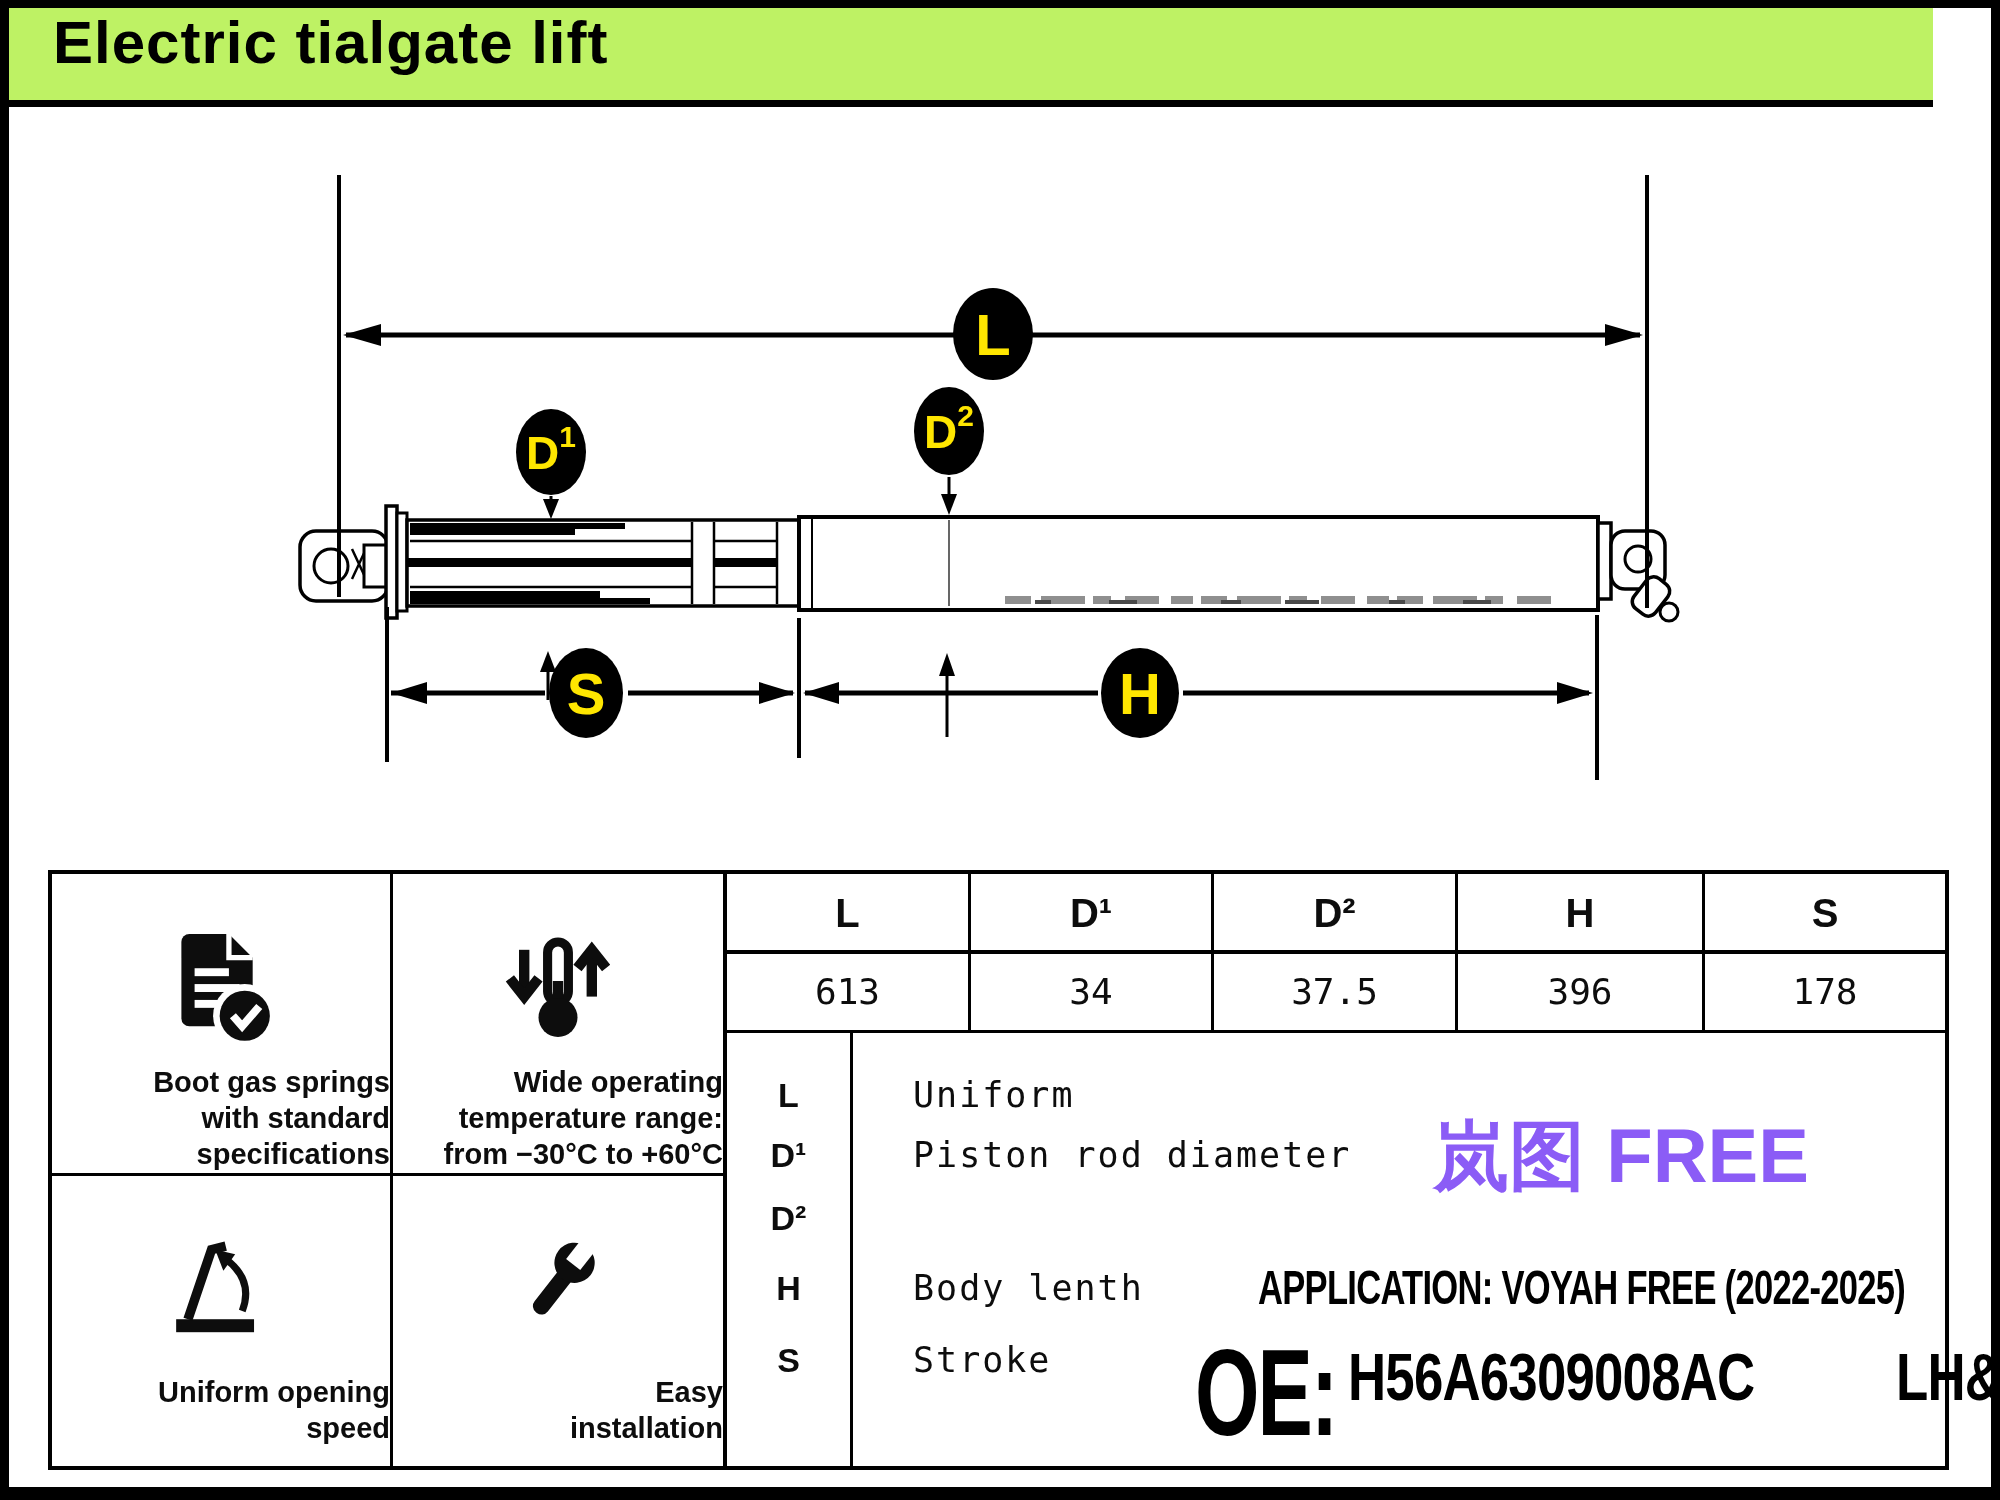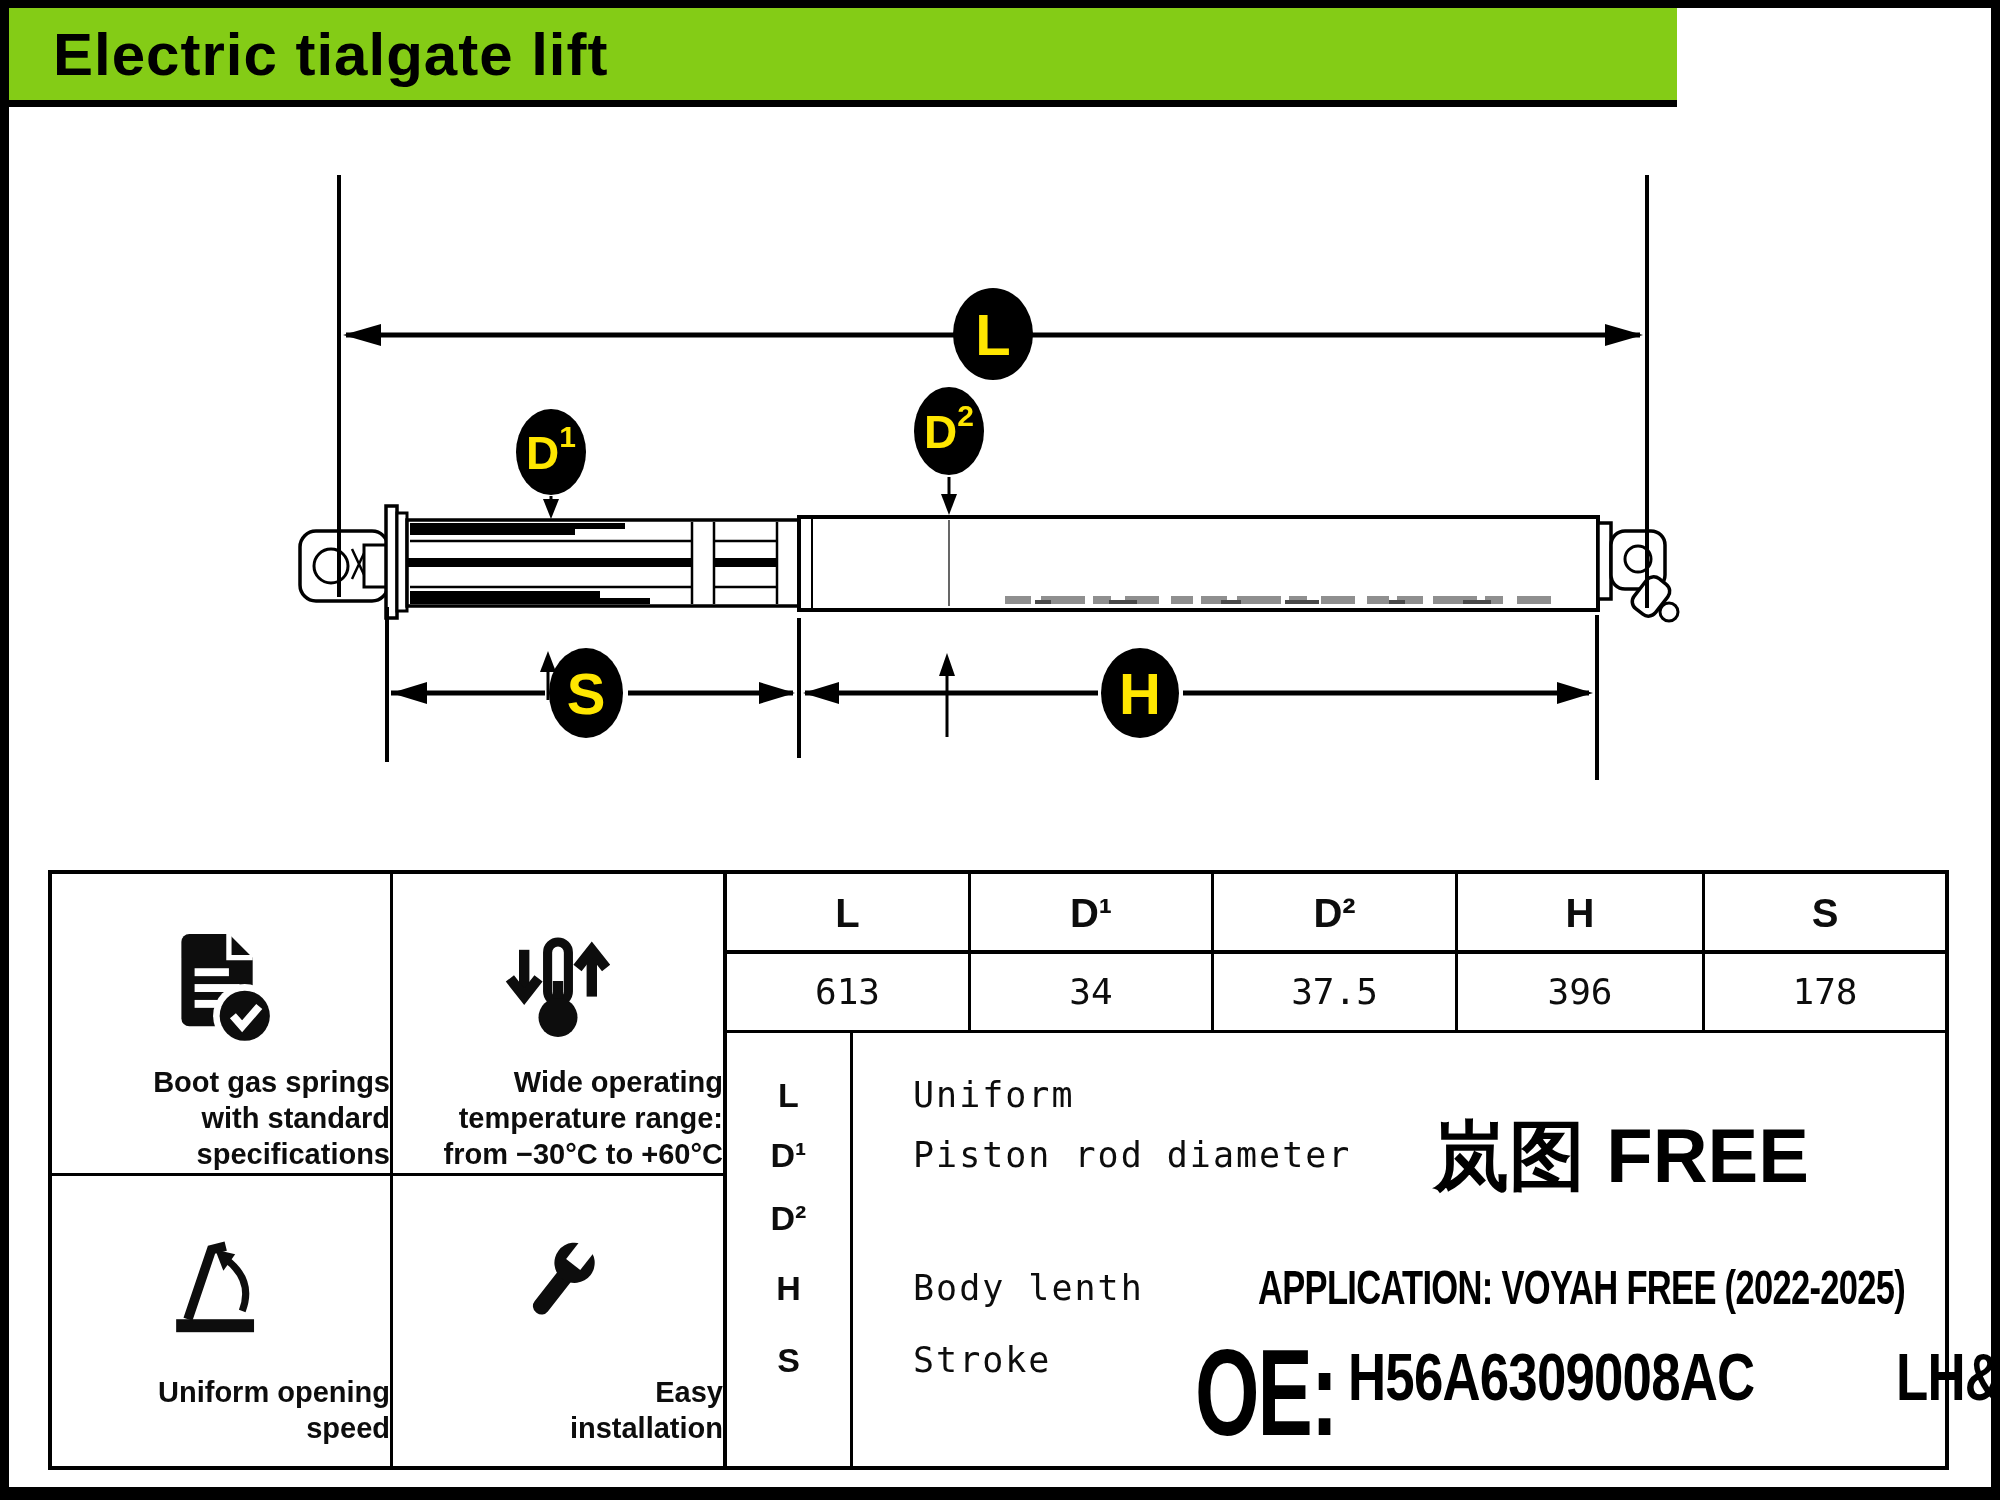--- a/index.html
+++ b/index.html
@@ -1,22 +1,22 @@
 <!DOCTYPE html>
 <html><head>
 <meta charset="utf-8">
 <style>
   html,body{margin:0;padding:0;background:#e8e8e8;}
   .page{position:relative;width:2000px;height:1500px;background:#fff;overflow:hidden;
         font-family:"Liberation Sans",sans-serif;}
   .abs{position:absolute;}
   .border-bar{position:absolute;background:#000;}
   
-  .banner{position:absolute;left:9px;top:8px;width:1668px;height:92px;background:#84cc16;
-          border-bottom:7px solid #000;display:flex;align-items:center;}
+  .banner{position:absolute;left:9px;top:8px;width:1924px;height:92px;background:#bef264;
+          border-bottom:7px solid #000;display:flex;}
   .title{margin-left:44px;font-size:60px;font-weight:700;color:#000;letter-spacing:1px;}
   
   svg text{font-family:"Liberation Sans",sans-serif;}
   .bt{font-size:58px;font-weight:700;fill:#ffe600;text-anchor:middle;}
   .btd{font-size:46px;font-weight:700;fill:#ffe600;text-anchor:middle;}
   .sup{font-size:30px;}
   
   .spec-table{position:absolute;left:48px;top:870px;width:1901px;height:600px;
               border:4px solid #000;box-sizing:border-box;}
   .vl,.hl{position:absolute;background:#000;}
@@ -26,21 +26,21 @@
           text-align:right;white-space:pre-line;color:#0d0d0d;}
   .th{position:absolute;top:0;height:76px;line-height:78px;text-align:center;
       font-size:40px;font-weight:700;color:#0d0d0d;}
   .td{position:absolute;top:82px;height:72px;line-height:72px;text-align:center;
       font-size:36px;font-family:"DejaVu Sans Mono",monospace;color:#0d0d0d;}
   .lsym{position:absolute;left:675px;width:123px;height:50px;line-height:50px;
         text-align:center;font-size:34px;font-weight:700;color:#0d0d0d;}
   .ldesc{position:absolute;left:861px;height:50px;line-height:50px;font-size:35px;
          font-family:"DejaVu Sans Mono",monospace;letter-spacing:2px;color:#0d0d0d;}
   .brand{position:absolute;left:1259px;top:240px;width:620px;height:84px;line-height:84px;
-         text-align:center;font-size:76px;font-weight:600;color:#000000;
+         text-align:center;font-size:76px;font-weight:600;color:#8b5cf6;
          font-family:"Liberation Sans","DejaVu Sans",sans-serif;white-space:nowrap;}
   .app-line{position:absolute;left:1206px;top:390px;height:48px;line-height:48px;
             font-size:48px;font-weight:700;white-space:nowrap;color:#000;
             transform:scaleX(.72);transform-origin:left center;letter-spacing:-1px;}
   .oe-label{position:absolute;left:1143px;top:460px;font-size:122px;line-height:118px;
             font-weight:700;color:#000;transform:scaleX(.68);transform-origin:left top;
             letter-spacing:-3px;}
   .oe-row{position:absolute;left:1296px;top:470px;display:flex;gap:40px;}
   .oe-num,.oe-side{font-size:66px;line-height:66px;font-weight:700;color:#000;
             transform:scaleX(.8);transform-origin:left top;letter-spacing:-1px;white-space:nowrap;}

